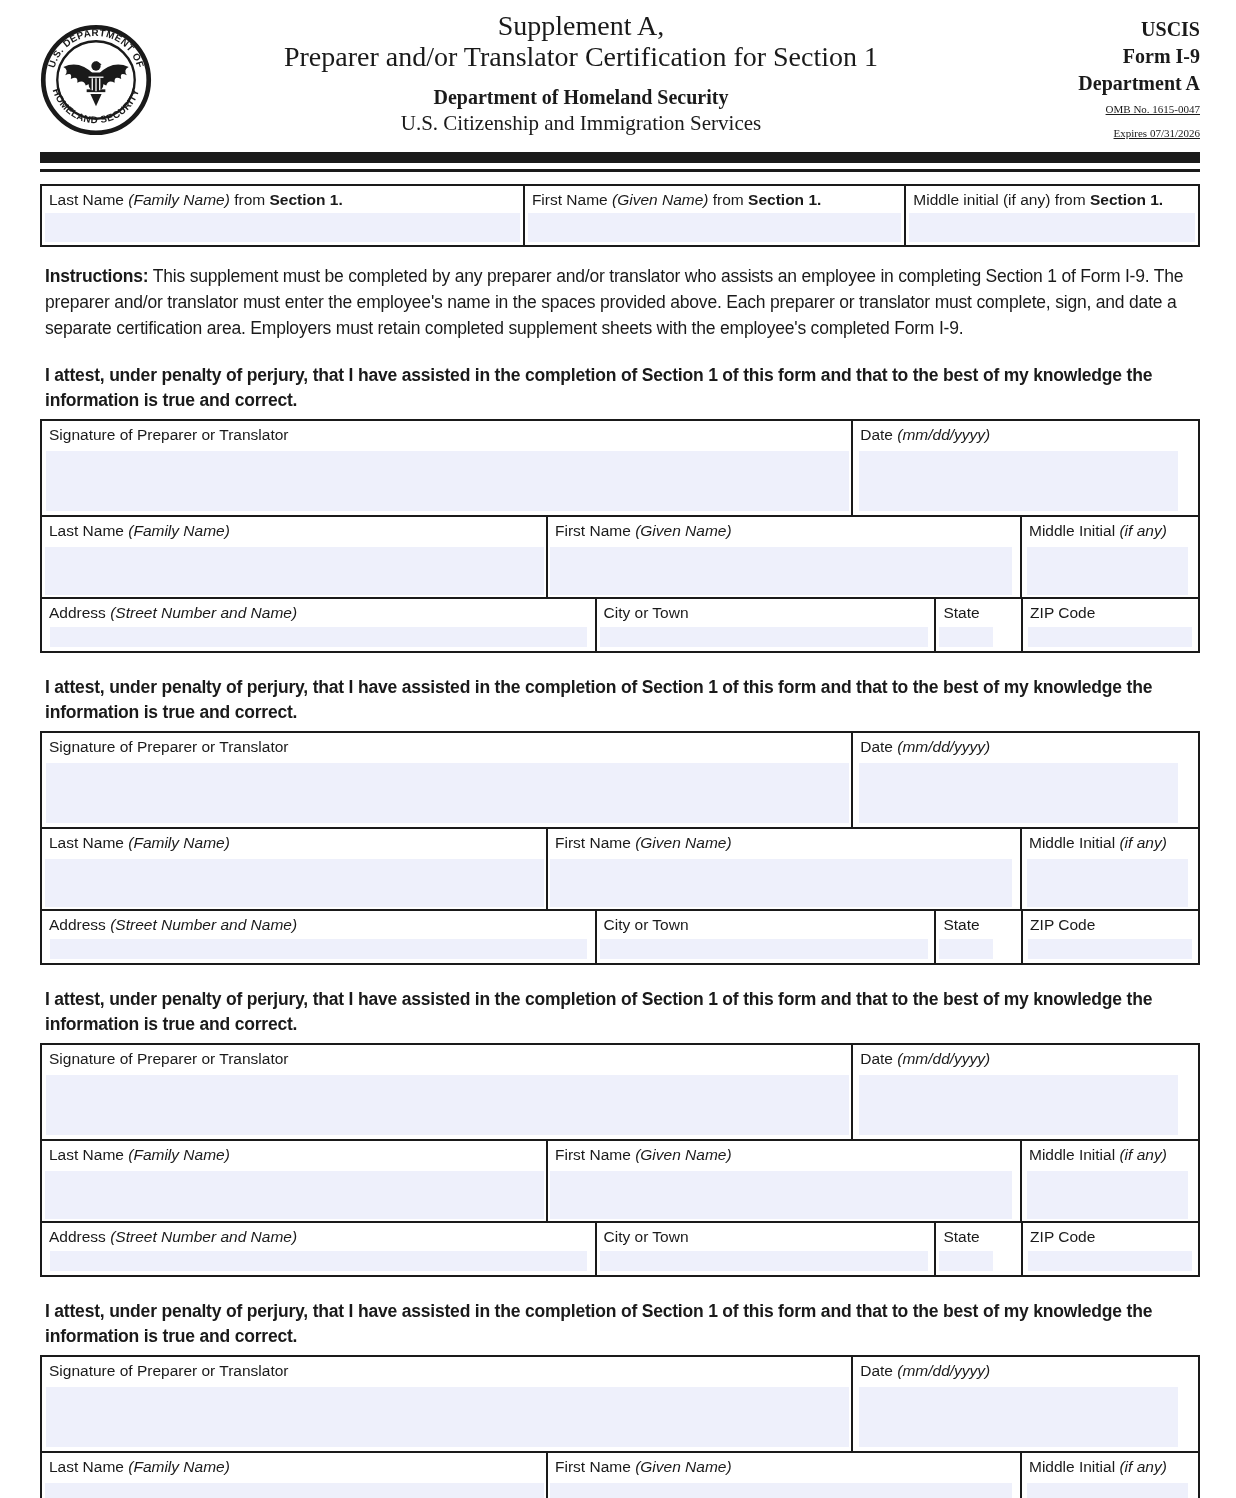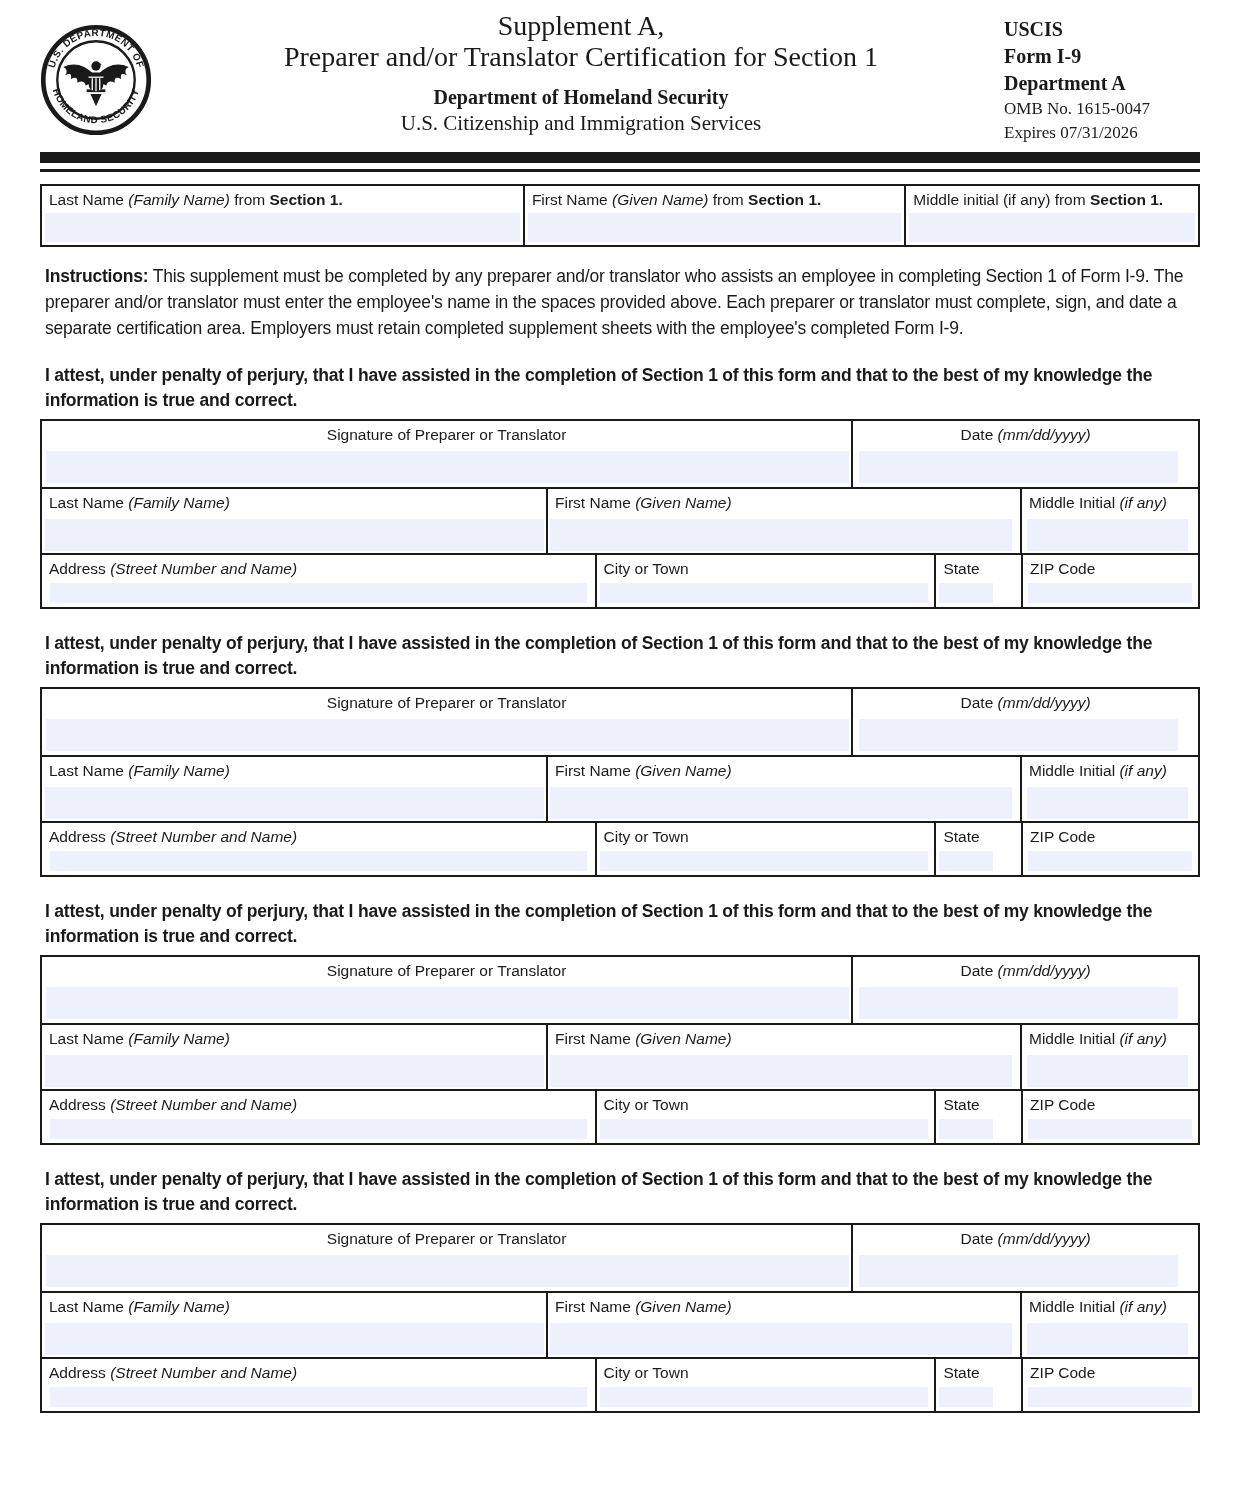--- a/index.html
+++ b/index.html
@@ -14,23 +14,23 @@
   }
   .content { margin: 0 36px 0 40px; }
 
   
   .header { display: flex; align-items: flex-start; padding-top: 8px; }
   .seal-wrap { width: 118px; flex: 0 0 118px; padding-top: 16px; }
   .title-block { flex: 1; text-align: center; font-family: "Liberation Serif", serif; padding-top: 2px; }
   .title-main { font-size: 28px; font-weight: normal; line-height: 31px; }
   .agency-bold { font-size: 20px; font-weight: bold; margin-top: 13px; line-height: 25px; }
   .agency-sub  { font-size: 21px; line-height: 26px; }
-  .form-info { width: 196px; flex: 0 0 196px; text-align: left; font-family: "Liberation Serif", serif; padding-top: 8px; }
+  .form-info { width: 196px; flex: 0 0 196px; text-align: right; font-family: "Liberation Serif", serif; padding-top: 8px; }
   .fi-b { font-size: 20px; font-weight: bold; line-height: 27px; }
-  .fi-r { font-size: 17px; line-height: 24px; }
+  .fi-r { font-size: 11px; line-height: 24px; text-decoration: underline; }
 
   .black-bar  { height: 11px; background: #1a1a1a; margin-top: 7px; }
   .thin-rule  { height: 3px;  background: #1a1a1a; margin-top: 6px; }
 
   
   .tbl { border: 2px solid #1a1a1a; }
   .grid-row { display: grid; position: relative; }
   .cell { position: relative; padding: 4px 7px; font-size: 15.5px; line-height: 19px; border-left: 2px solid #1a1a1a; }
   .cell:first-child { border-left: none; }
   .lbl { white-space: nowrap; overflow: hidden; }
@@ -42,22 +42,22 @@
   .emp-table { margin-top: 12px; height: 63px; }
   .emp-table .grid-row { grid-template-columns: 41.6% 33% 25.4%; height: 100%; }
 
   
   .instructions { margin-top: 16px; padding-left: 5px; font-size: 17.5px; line-height: 26px; letter-spacing: -0.2px; }
   .instructions b { letter-spacing: -0.2px; }
 
   
   .attest { font-weight: bold; font-size: 17.5px; line-height: 25px; letter-spacing: -0.2px; margin-top: 22px; padding-left: 5px; }
   .cert-table { margin-top: 6px; }
-  .row-sig  { grid-template-columns: 70% 30%;               height: 68px; border-bottom: 2px solid #1a1a1a; text-align: center; }
-  .row-name { grid-template-columns: 43.6% 41% 15.4%;       height: 66px; border-bottom: 2px solid #1a1a1a; }
+  .row-sig  { grid-template-columns: 70% 30%;               height: 96px; border-bottom: 2px solid #1a1a1a; }
+  .row-name { grid-template-columns: 43.6% 41% 15.4%;       height: 82px; border-bottom: 2px solid #1a1a1a; }
   .row-addr { grid-template-columns: 47.8% 29.4% 7.5% 15.3%; height: 52px; }
   .fld-sig   { top: 30px; bottom: 4px; left: 4px; right: 2px; }
   .fld-date  { top: 30px; bottom: 4px; left: 6px; right: 20px; }
   .fld-ln    { top: 30px; bottom: 2px; left: 3px; right: 2px; }
   .fld-fn    { top: 30px; bottom: 2px; left: 2px; right: 8px; }
   .fld-mi    { top: 30px; bottom: 2px; left: 5px; right: 10px; }
   .fld-addr  { top: 28px; bottom: 4px; left: 8px; right: 8px; }
   .fld-city  { top: 28px; bottom: 4px; left: 3px; right: 6px; }
   .fld-state { top: 28px; bottom: 4px; left: 3px; right: auto; width: 54px; }
   .fld-zip   { top: 28px; bottom: 4px; left: 5px; right: 6px; }

